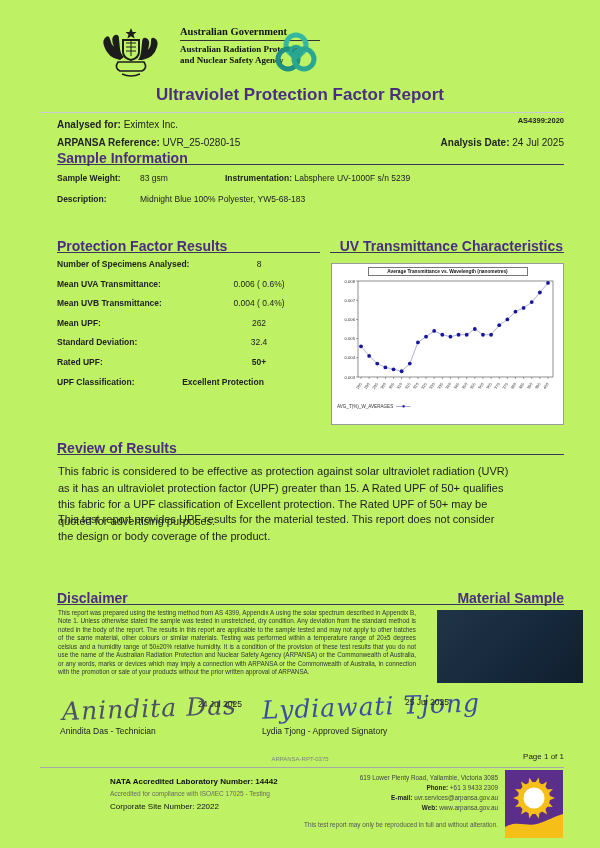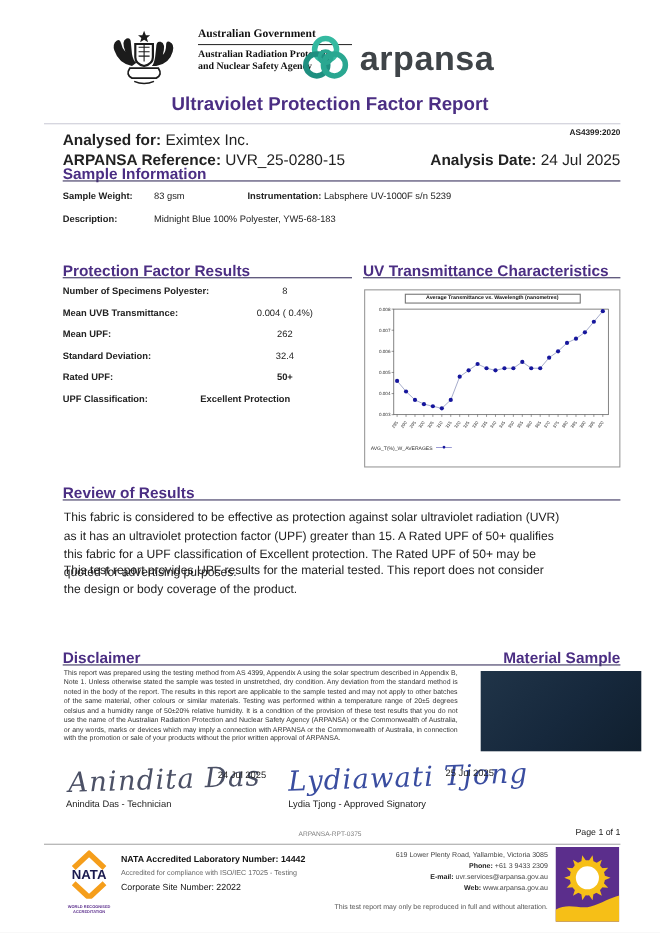--- a/index.html
+++ b/index.html
@@ -1,37 +1,37 @@
 <!DOCTYPE html>
 <html><head>
 <meta charset="utf-8">
 <style>
   html,body{margin:0;padding:0;}
   body{background:#e8e8e8;}
   .page{
-    position:relative; width:600px; height:848px; background:#ffffff;
+    position:relative; width:600px; height:848px; background:#bef264;
     font-family:"Liberation Sans", sans-serif; color:#222; overflow:hidden;
     margin:0 auto;
   }
   
   .gov-block{position:absolute; top:26px; left:92px; display:flex; gap:10px; align-items:flex-start;}
   .crest{width:78px; height:54px;}
   .gov-text{width:160px;}
   .gov-line1{font-family:"Liberation Serif", serif; font-weight:bold; font-size:10.5px; color:#111;}
   .gov-sep{border:none; border-top:1px solid #333; margin:3px 0 3px 0; width:140px;}
   .gov-line2{font-family:"Liberation Serif", serif; font-weight:bold; font-size:9px; line-height:1.2; color:#111;}
   .arpansa-logo{position:absolute; top:30px; left:272px; display:flex; align-items:center; gap:7px;}
   .arpansa-rings{width:48px; height:48px;}
   .arpansa-word{font-size:31px; font-weight:bold; color:#3f4448; letter-spacing:0.5px;}
   .doc-title{position:absolute; top:85px; left:0; width:100%; text-align:center;
     font-size:17px; font-weight:bold; color:#4b2e83;}
   .header-rule{position:absolute; top:112px; left:40px; right:36px; border-top:1px solid #ccccd8;}
 
   
-  .meta-row{position:absolute; font-size:14px; color:#222;}
+  .meta-row{position:absolute; font-size:10px; color:#222;}
   .m1{top:119px; left:57px;}
   .m-std{top:116px; right:36px; font-size:7.5px; font-weight:bold;}
   .m2{top:137px; left:57px;}
   .m-date{top:137px; right:36px;}
   .lbl{font-weight:bold;}
 
   
   .sec-head{position:absolute; font-size:14px; font-weight:bold; color:#4b2e83;}
   .sec-rule{position:absolute; border-top:1.2px solid #3c3560;}
 
@@ -43,21 +43,21 @@
 
   
   .results-rows{position:absolute; top:259px; left:57px; width:263px;}
   .result-row{position:relative; height:19.6px; font-size:8.5px;}
   .result-label{font-weight:bold;}
   .result-value{position:absolute; left:146px; top:0; width:112px; text-align:center;}
   .result-row:last-child .result-value{left:110px; font-weight:bold;}
   .result-row:nth-last-child(2) .result-value{font-weight:bold;}
 
   
-  .chart-head{top:238px; left:330px; width:233px; text-align:left;}
+  .chart-head{top:238px; left:330px; width:233px; text-align:right;text-decoration:underline;}
   .chart-box{position:absolute; top:263px; left:331px; width:229px; height:157px;
     border:1px solid #9a9a9a; background:#fff; padding:3px 1px 0 1px;}
   .chart-title{margin:0 auto; width:158px; border:1px solid #777; font-size:4.8px;
     font-weight:bold; text-align:center; color:#111; line-height:1.5;}
   .chart-legend{display:flex; align-items:center; gap:3px; font-size:4.6px; color:#333;
     margin-left:4px; margin-top:1px;}
   .legend-marker{color:#16169c; font-size:6px; letter-spacing:-0.5px;}
 
   
   .review-p{position:absolute; left:58px; width:452px; font-size:11px; line-height:1.52; color:#222;}
@@ -122,21 +122,20 @@
 
   <div class="arpansa-logo">
     <svg class="arpansa-rings" viewBox="0 0 48 48">
       <g fill="none" stroke-width="5">
         <circle cx="24" cy="15" r="10" stroke="#34b9a0"></circle>
         <circle cx="16" cy="29" r="10" stroke="#1f8f80"></circle>
         <circle cx="32" cy="29" r="10" stroke="#2aa791"></circle>
         <circle cx="24" cy="22" r="5.5" stroke="#2aa791" stroke-width="3.5"></circle>
       </g>
     </svg>
-    <span class="arpansa-word">arpansa</span>
   </div>
 
   <div class="doc-title">Ultraviolet Protection Factor Report</div>
   <div class="header-rule"></div>
 
   <div class="meta-row m1">
     <span class="lbl">Analysed for:</span>
     <span>Eximtex Inc.</span>
   </div>
   <div class="meta-row m-std">AS4399:2020</div>
@@ -155,21 +154,22 @@
     <span class="si-l">Sample Weight:</span><span class="si-v1">83 gsm</span><span class="si-il">Instrumentation:</span>
     <span>Labsphere UV-1000F s/n 5239</span>
   </div>
   <div class="si-row" style="top:194px;">
     <span class="si-l">Description:</span><span>Midnight Blue 100% Polyester, YW5-68-183</span>
   </div>
 
   <div class="sec-head" style="top:238px; left:57px;">Protection Factor Results</div>
   <div class="sec-rule" style="top:252px; left:57px; width:263px;"></div>
   <div class="results-rows">
-      <div class="result-row"><span class="result-label">Number of Specimens Polyester:</span><span class="result-value">8</span></div>
+      <div class="result-row"><span class="result-label">Number of Specimens Analysed:</span><span class="result-value">8</span></div>
+      <div class="result-row"><span class="result-label">Mean UVA Transmittance:</span><span class="result-value">0.006 (   0.6%)</span></div>
       <div class="result-row"><span class="result-label">Mean UVB Transmittance:</span><span class="result-value">0.004 (   0.4%)</span></div>
       <div class="result-row"><span class="result-label">Mean UPF:</span><span class="result-value">262</span></div>
       <div class="result-row"><span class="result-label">Standard Deviation:</span><span class="result-value">32.4</span></div>
       <div class="result-row"><span class="result-label">Rated UPF:</span><span class="result-value">50+</span></div>
       <div class="result-row"><span class="result-label">UPF Classification:</span><span class="result-value">Excellent Protection</span></div>
     </div>
 
   <div class="sec-head chart-head">UV Transmittance Characteristics</div>
   <div class="sec-rule" style="top:252px; left:330px; right:36px;"></div>
   <div class="chart-box">
@@ -283,29 +283,20 @@
   <div class="sig-date d1">24 Jul 2025</div>
   <div class="sig-cap c1">Anindita Das - Technician</div>
   <div class="sig sig2">Lydiawati Tjong</div>
   <div class="sig-date d2">25 Jul 2025</div>
   <div class="sig-cap c2">Lydia Tjong - Approved Signatory</div>
 
   <div class="doc-number">ARPANSA-RPT-0375</div>
   <div class="page-num">Page 1 of 1</div>
   <div class="footer-rule"></div>
 
-  <div class="nata-logo">
-    <svg width="44" height="44" viewBox="0 0 44 44">
-      <path d="M8 16 L22 3 L36 16" fill="none" stroke="#f59e1b" stroke-width="5"></path>
-      <text x="22" y="26" text-anchor="middle" font-size="12" font-weight="bold" fill="#1a1a4e" font-family="Liberation Sans, sans-serif">NATA</text>
-      <path d="M8 30 L22 43 L36 30" fill="none" stroke="#f59e1b" stroke-width="5"></path>
-    </svg>
-    <div class="nata-tag">WORLD RECOGNISED</div>
-    <div class="nata-tag">ACCREDITATION</div>
-  </div>
 
   <div class="nata-text">
     <div class="nata-l1">NATA Accredited Laboratory Number: 14442</div>
     <div class="nata-l2">Accredited for compliance with ISO/IEC 17025 - Testing</div>
     <div class="nata-l3">Corporate Site Number: 22022</div>
   </div>
 
   <div class="contact">
     <div>619 Lower Plenty Road, Yallambie, Victoria 3085</div>
     <div>

